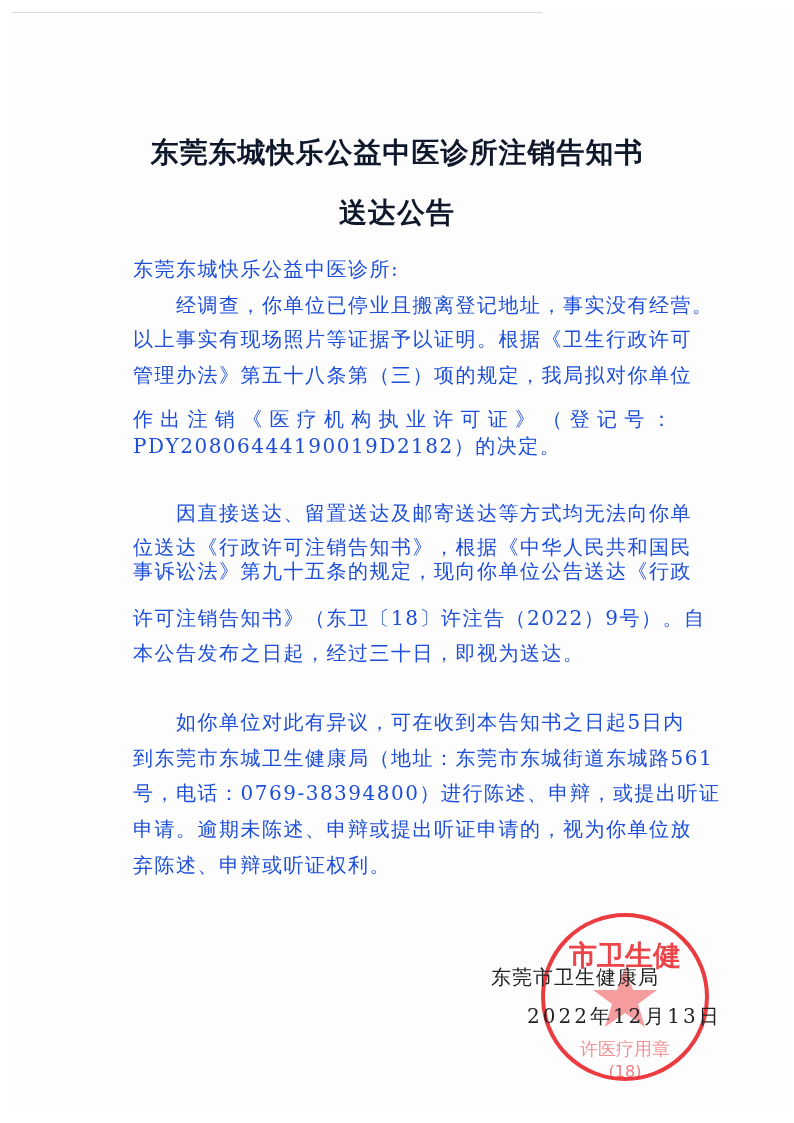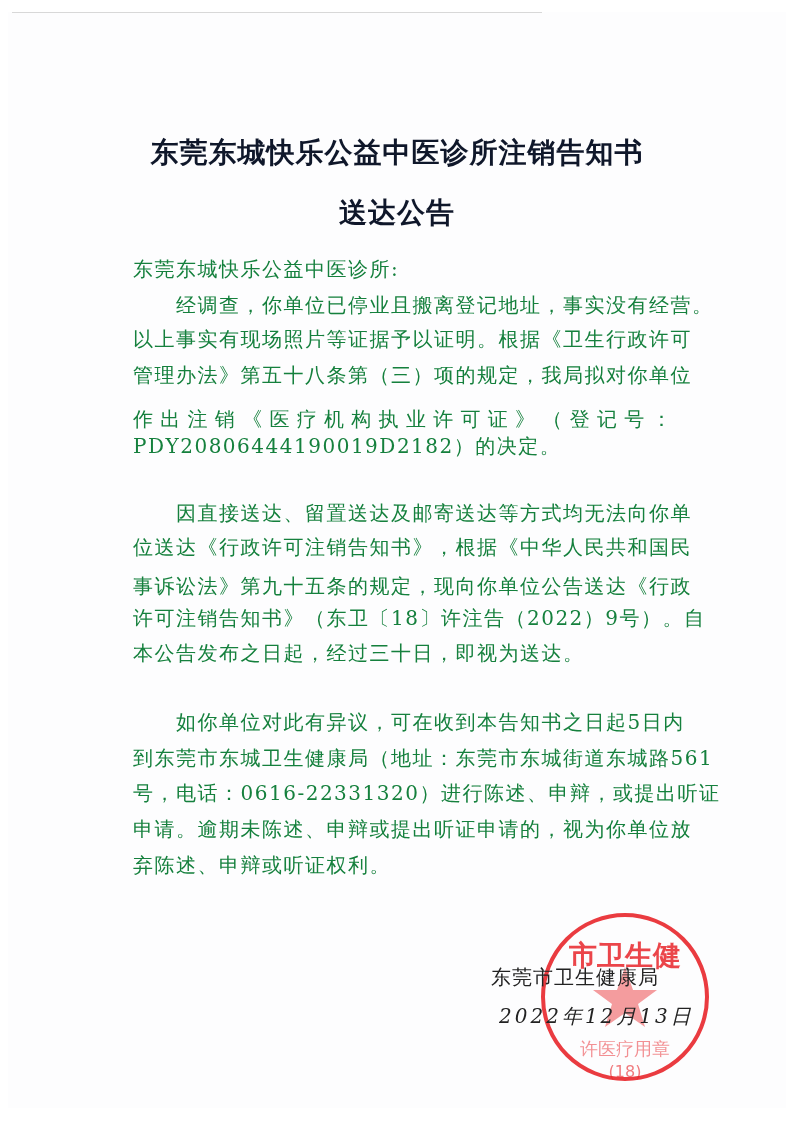--- a/index.html
+++ b/index.html
@@ -7,21 +7,21 @@
          font-family: "DejaVu Serif", "Liberation Serif", serif; color: #1a1a1a; }
   .page { position: absolute; left: 8px; top: 12px; width: 778px; height: 1096px;
           background: #fdfdfe; }
   .scan-line { position: absolute; left: 12px; top: 12px; width: 530px; height: 1px; background: #d8d8d8; }
   .title { position: absolute; left: 0; width: 794px; text-align: center;
            font-family: "DejaVu Serif", "Liberation Serif", serif; font-weight: bold;
            font-size: 28px; letter-spacing: 1px; color: #0f172a; }
   .title1 { top: 134px; }
   .title2 { top: 194px; }
   .line { position: absolute; left: 133px; width: 540px; font-size: 20px;
-          white-space: nowrap; letter-spacing: 1.5px; color: #15803d; }
+          white-space: nowrap; letter-spacing: 1.5px; color: #1d4ed8; }
   .justify { text-align: justify; text-align-last: justify; }
   .sig { position: absolute; font-size: 20px; color: #222; letter-spacing: 1px; white-space: nowrap; margin-top: 8px; }
   .stamp { position: absolute; left: 530px; top: 905px; width: 190px; height: 180px; }
 </style>
 </head>
 <body>
 
 <div class="page"></div>
 <div class="scan-line"></div>
 
@@ -30,31 +30,31 @@
 
 <div class="line" style="top:256px;">东莞东城快乐公益中医诊所:</div>
 
 <div class="line justify" style="top:292px;">　　经调查，你单位已停业且搬离登记地址，事实没有经营。</div>
 <div class="line justify" style="top:326px;">以上事实有现场照片等证据予以证明。根据《卫生行政许可</div>
 <div class="line justify" style="top:362px;">管理办法》第五十八条第（三）项的规定，我局拟对你单位</div>
 <div class="line justify" style="top:398px;margin-top:8px;">作出注销《医疗机构执业许可证》（登记号：</div>
 <div class="line" style="top:433px;">PDY20806444190019D2182）的决定。</div>
 <div class="line justify" style="top:500px;">　　因直接送达、留置送达及邮寄送达等方式均无法向你单</div>
 <div class="line justify" style="top:534px;">位送达《行政许可注销告知书》，根据《中华人民共和国民</div>
-<div class="line justify" style="top:573px;">事诉讼法》第九十五条的规定，现向你单位公告送达《行政</div>
+<div class="line justify" style="top:558px;">事诉讼法》第九十五条的规定，现向你单位公告送达《行政</div>
 <div class="line justify" style="top:605px;">许可注销告知书》（东卫〔18〕许注告（2022）9号）。自</div>
 <div class="line" style="top:640px;">本公告发布之日起，经过三十日，即视为送达。</div>
 <div class="line justify" style="top:709px;">　　如你单位对此有异议，可在收到本告知书之日起5日内</div>
 <div class="line justify" style="top:745px;">到东莞市东城卫生健康局（地址：东莞市东城街道东城路561</div>
-<div class="line justify" style="top:780px;">号，电话：0616-22331320）进行陈述、申辩，或提出听证</div>
+<div class="line justify" style="top:780px;">号，电话：0769-38394800）进行陈述、申辩，或提出听证</div>
 <div class="line justify" style="top:816px;">申请。逾期未陈述、申辩或提出听证申请的，视为你单位放</div>
 <div class="line" style="top:852px;">弃陈述、申辩或听证权利。</div>
 
 <svg class="stamp" viewBox="0 0 190 180">
   <circle cx="95" cy="92" r="82" fill="none" stroke="#e8262b" stroke-width="4" opacity="0.9"></circle>
   <polygon points="95,62 103,85 127,85 108,99 115,122 95,108 75,122 82,99 63,85 87,85" fill="#e8262b" opacity="0.45"></polygon>
   <text x="95" y="60" text-anchor="middle" font-size="28" fill="#e8262b" font-weight="bold" font-family="DejaVu Sans, sans-serif" opacity="0.85">市卫生健</text>
   <text x="95" y="150" text-anchor="middle" font-size="18" fill="#e8262b" opacity="0.5" font-family="DejaVu Sans, sans-serif">许医疗用章</text>
   <text x="95" y="172" text-anchor="middle" font-size="16" fill="#e8262b" opacity="0.6" font-family="DejaVu Sans, sans-serif">(18)</text>
 </svg>
 
 <div class="sig" style="left:491px; top:956px;">东莞市卫生健康局</div>
-<div class="sig" style="left:499px; top:995px; letter-spacing:3px;font-style:italic;">2022年12月13日</div>
+<div class="sig" style="left:527px; top:995px; letter-spacing:3px;">2022年12月13日</div>
 
 </body></html>

